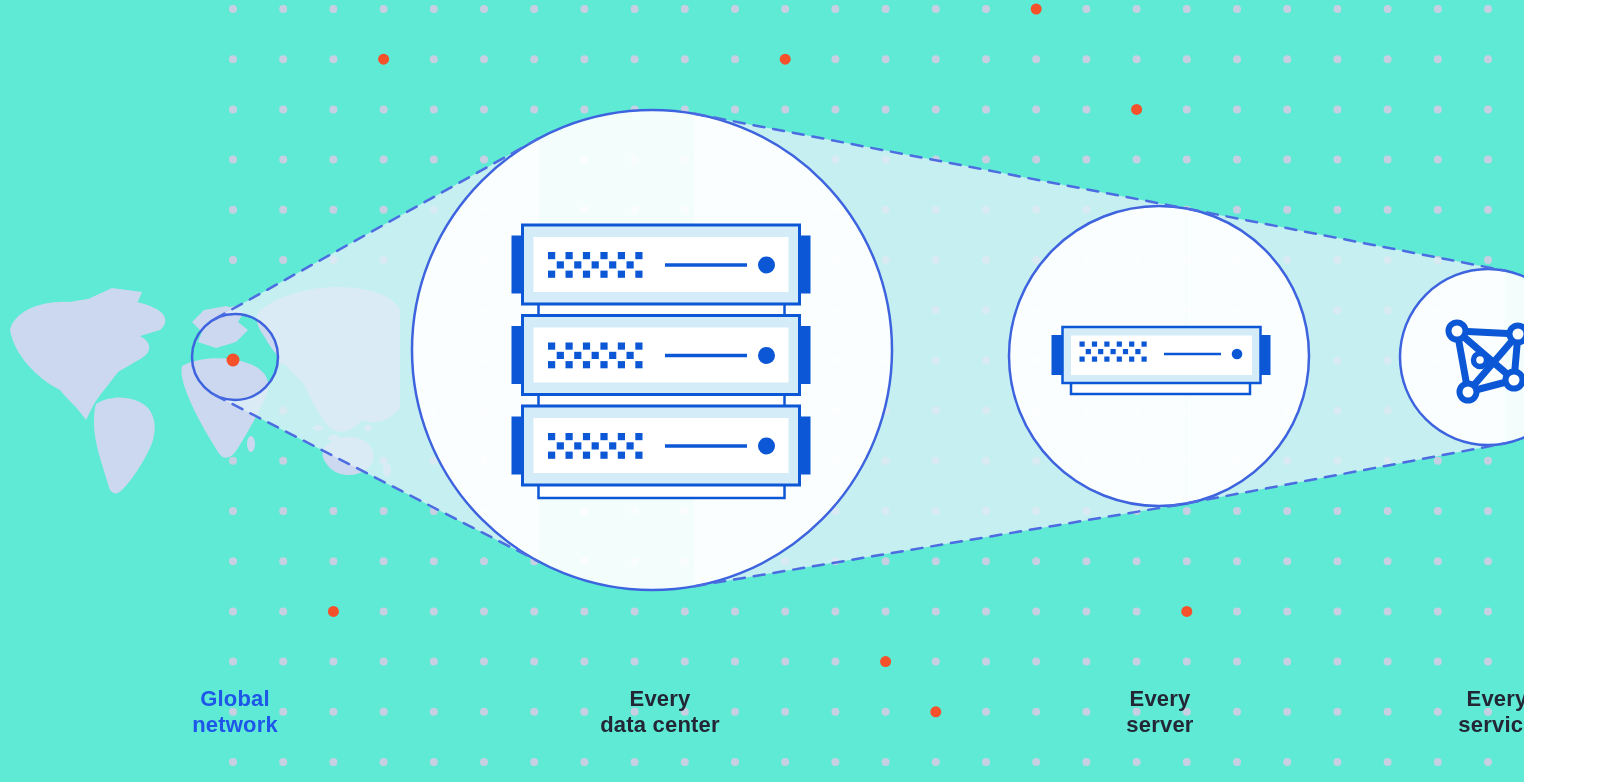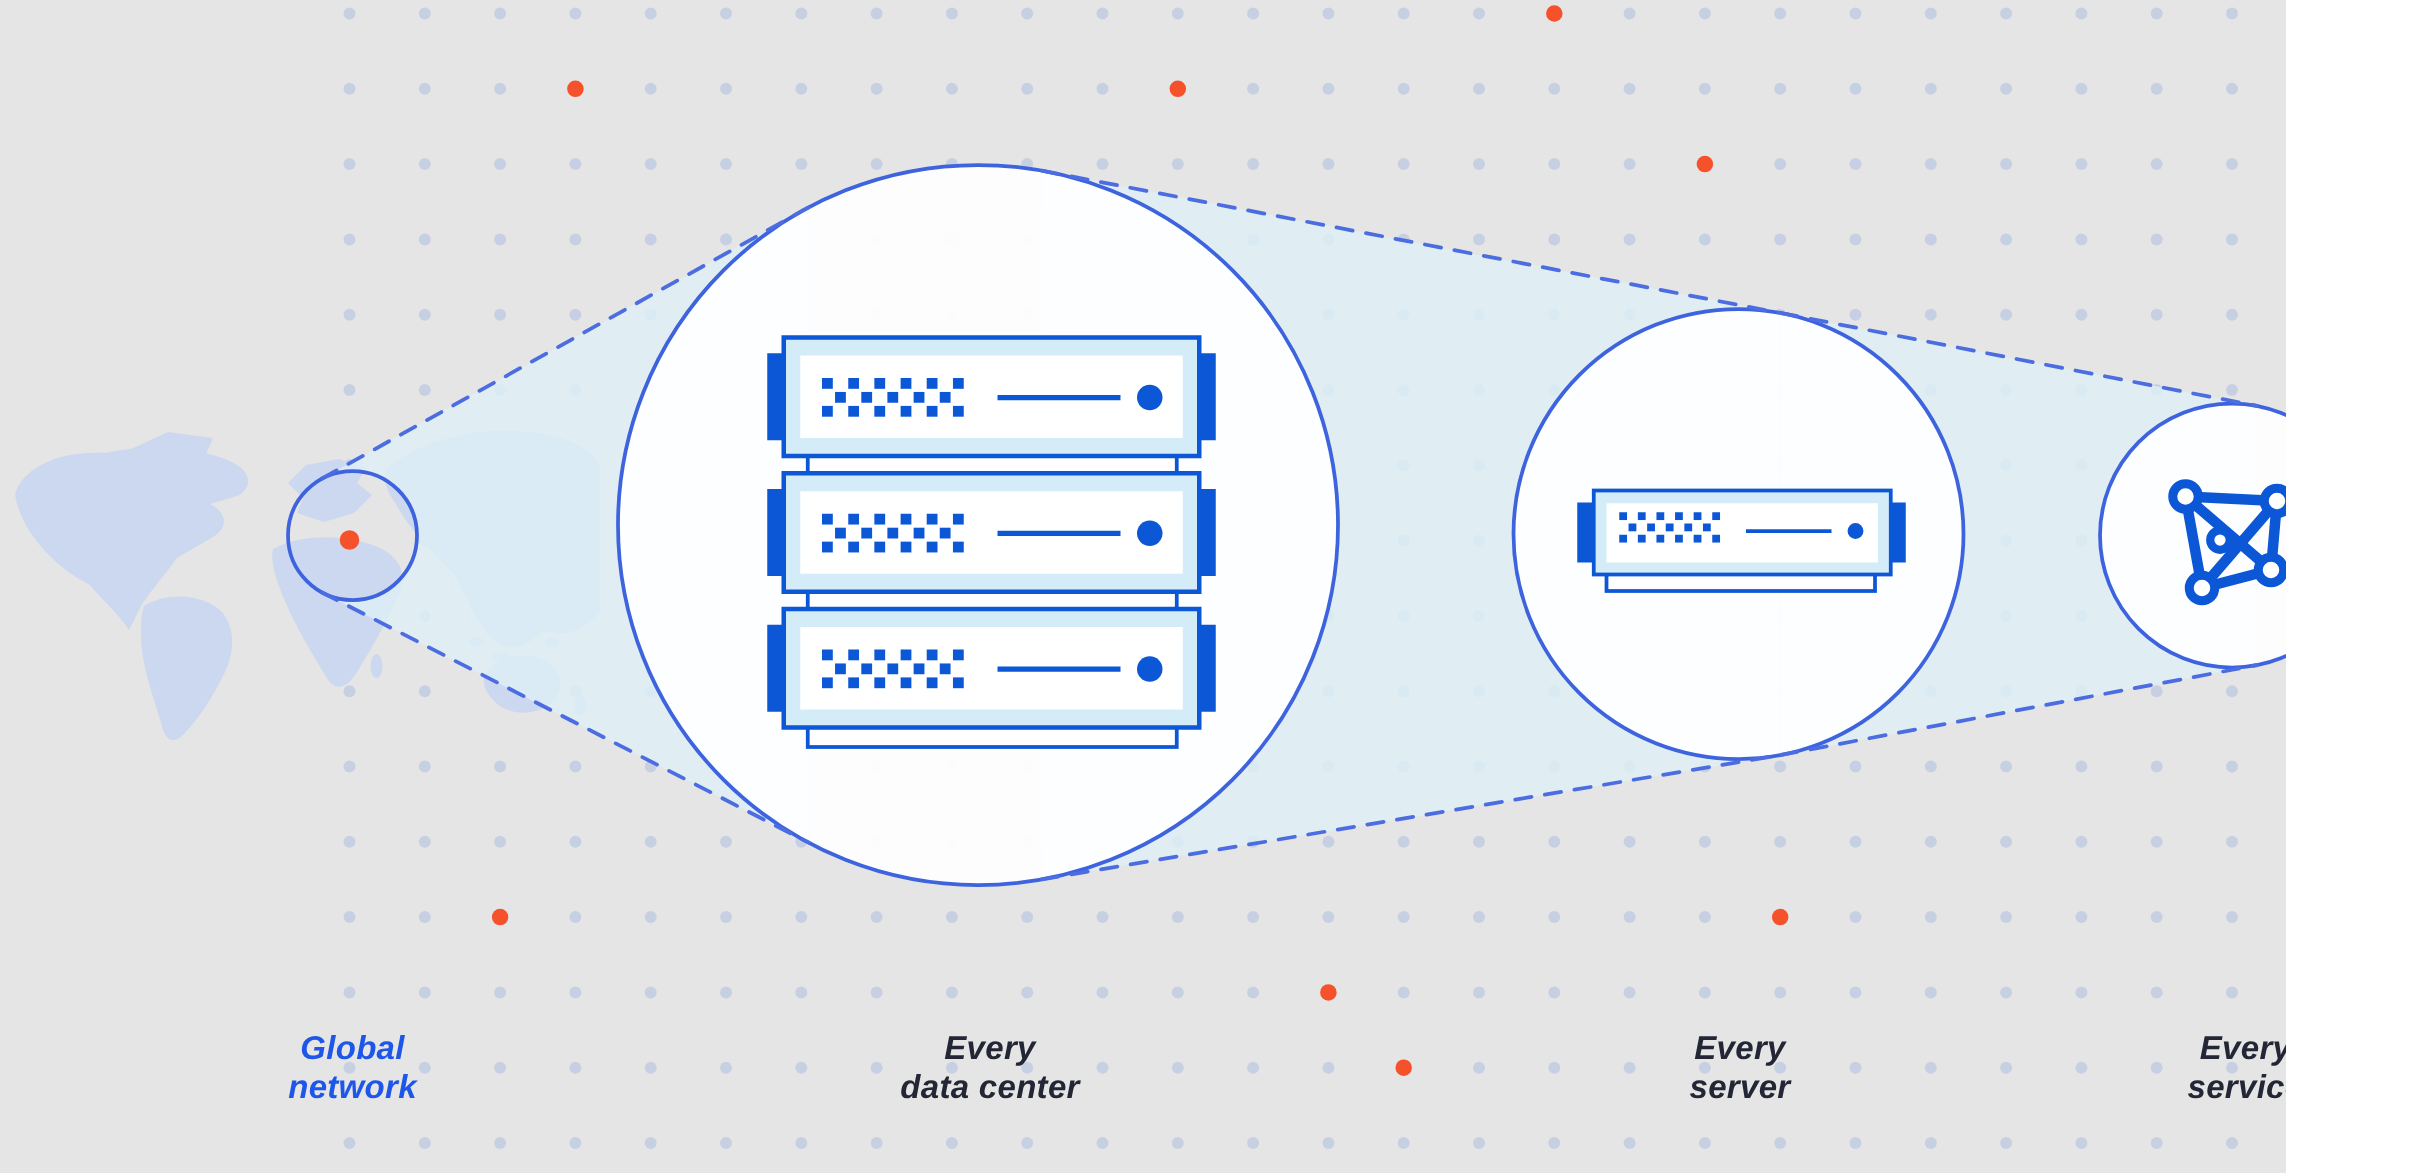--- a/index.html
+++ b/index.html
@@ -1,22 +1,21 @@
 <!DOCTYPE html>
 <html><head>
 <meta charset="utf-8">
 <style>
   html,body{margin:0;padding:0;background:#ffffff;}
   .stage{
     position:relative;
     width:1524px;height:782px;
     overflow:hidden;
-    background:#e5e5e5;
+    background:#5eead4;
     font-family:"Liberation Sans", sans-serif;
-    font-style:italic;
   }
   .stage svg{position:absolute;left:0;top:0;}
   .caption{
     position:absolute;
     top:686px;
     transform:translateX(-50%);
     text-align:center;
     font-size:22px;
     line-height:26px;
     font-weight:700;

